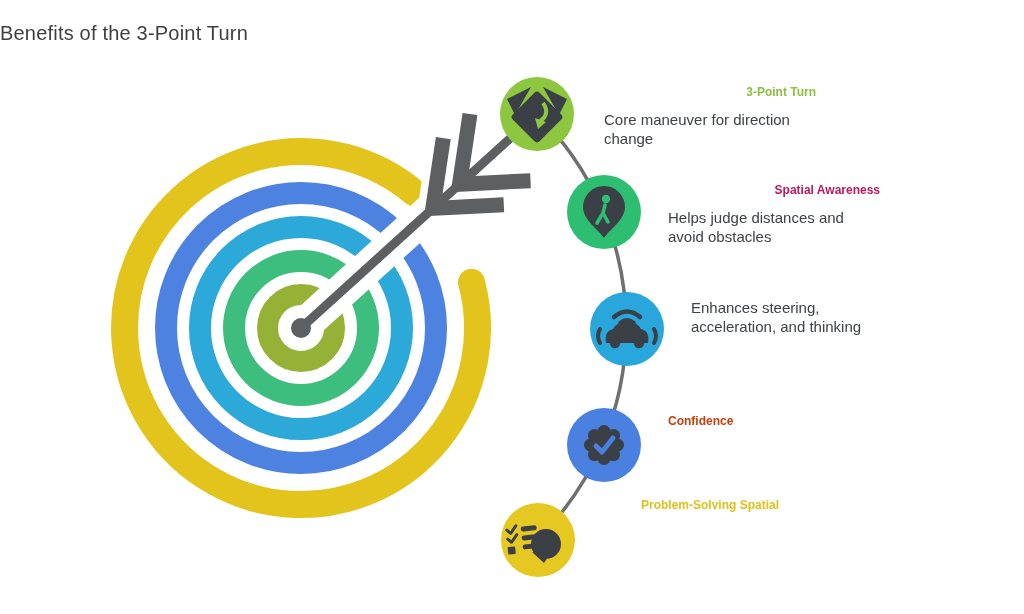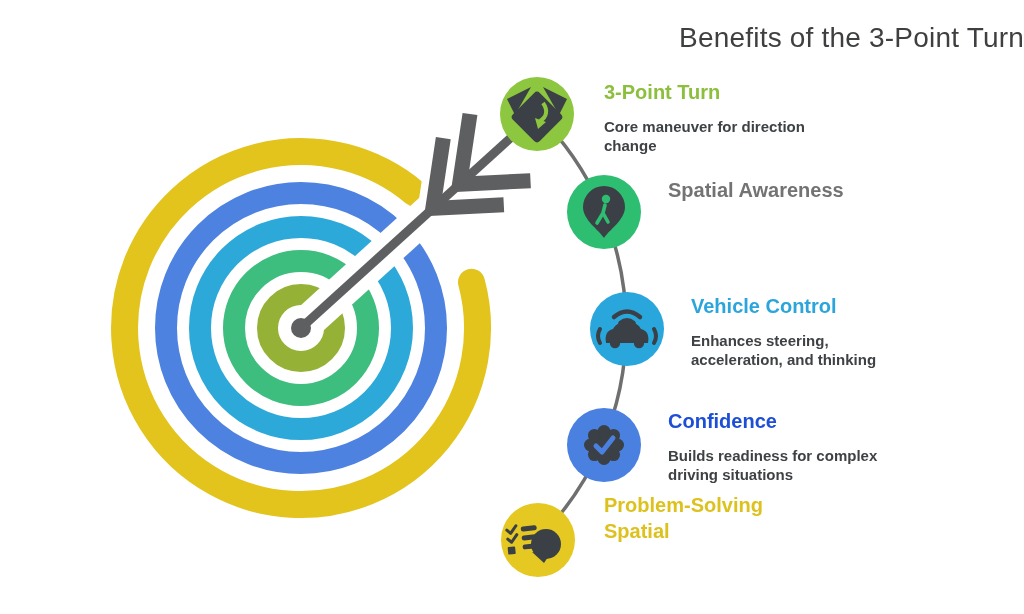--- a/index.html
+++ b/index.html
@@ -6,43 +6,42 @@
   #canvas{
     position:relative;
     width:1024px;height:614px;
     background:#ffffff;
     overflow:hidden;
     font-family:"Liberation Sans", sans-serif;
   }
   #bg-svg{position:absolute;left:0;top:0;}
   .page-title{
     position:absolute;left:0;top:22px;width:1024px;
-    text-align:right;
-    font-size:28px;font-weight:500;color:#3d3f41;letter-spacing:.2px;
+    text-align:left;
+    font-size:20px;font-weight:500;color:#3d3f41;letter-spacing:.2px;
   }
   .item{position:absolute;}
   .item h3{
-    margin:0;font-size:20px;font-weight:bold;line-height:26px;
+    margin:0;font-size:12px;font-weight:bold;line-height:26px;text-align:right;
   }
   .item p{
-    margin:12px 0 0 0;font-size:15px;line-height:19px;color:#3f4245;
+    margin:5px 0 0 0;font-size:15px;line-height:19px;color:#3f4245;
     width:212px;
-    font-weight:bold;
   }
   .item-1{left:604px;top:79px;}
   .item-2{left:668px;top:177px;}
   .item-3{left:691px;top:293px;}
   .item-4{left:668px;top:408px;}
   .item-5{left:604px;top:492px;}
   .item-5 h3{width:175px;}
   .item-5 p{margin-top:12px;width:222px;}
   .c1{color:#8cbf3e;}
-  .c2{color:#737373;}
+  .c2{color:#be185d;}
   .c3{color:#2ba5db;}
-  .c4{color:#1d4ed8;}
+  .c4{color:#c2410c;}
   .c5{color:#ddc11c;}
 </style>
 </head>
 <body>
 
 <div id="canvas">
 
   <svg id="bg-svg" width="1024" height="614" viewBox="0 0 1024 614">
 
     <g>
@@ -137,29 +136,28 @@
 
   <div class="page-title">Benefits of the 3-Point Turn</div>
 
   <div class="item item-1">
     <h3 class="c1">3-Point Turn</h3>
     <p>Core maneuver for direction change</p>
   </div>
 
   <div class="item item-2">
     <h3 class="c2">Spatial Awareness</h3>
+    <p>Helps judge distances and avoid obstacles</p>
   </div>
 
   <div class="item item-3">
-    <h3 class="c3">Vehicle Control</h3>
     <p>Enhances steering, acceleration, and thinking</p>
   </div>
 
   <div class="item item-4">
     <h3 class="c4">Confidence</h3>
-    <p>Builds readiness for complex driving situations</p>
   </div>
 
   <div class="item item-5">
     <h3 class="c5">Problem-Solving Spatial</h3>
   </div>
 
 </div>
 
 </body></html>

